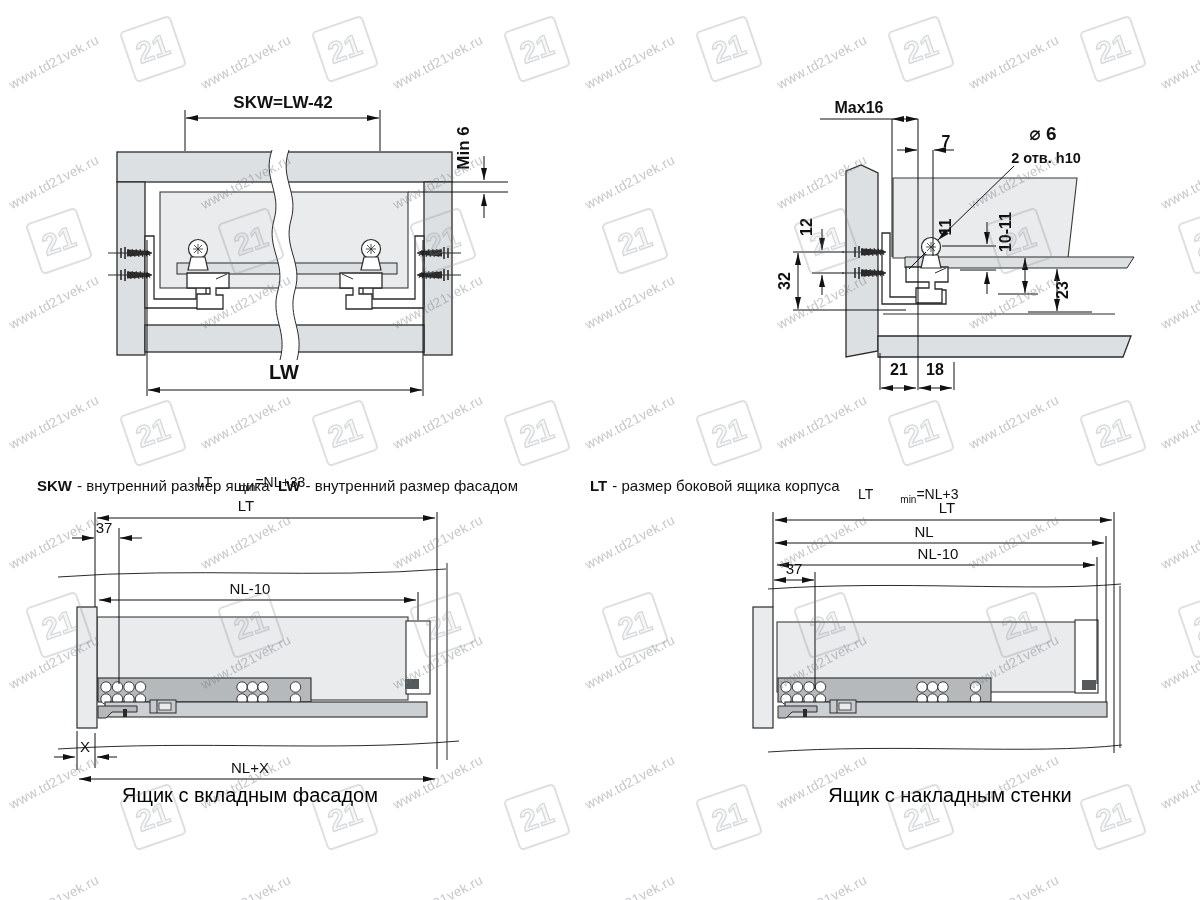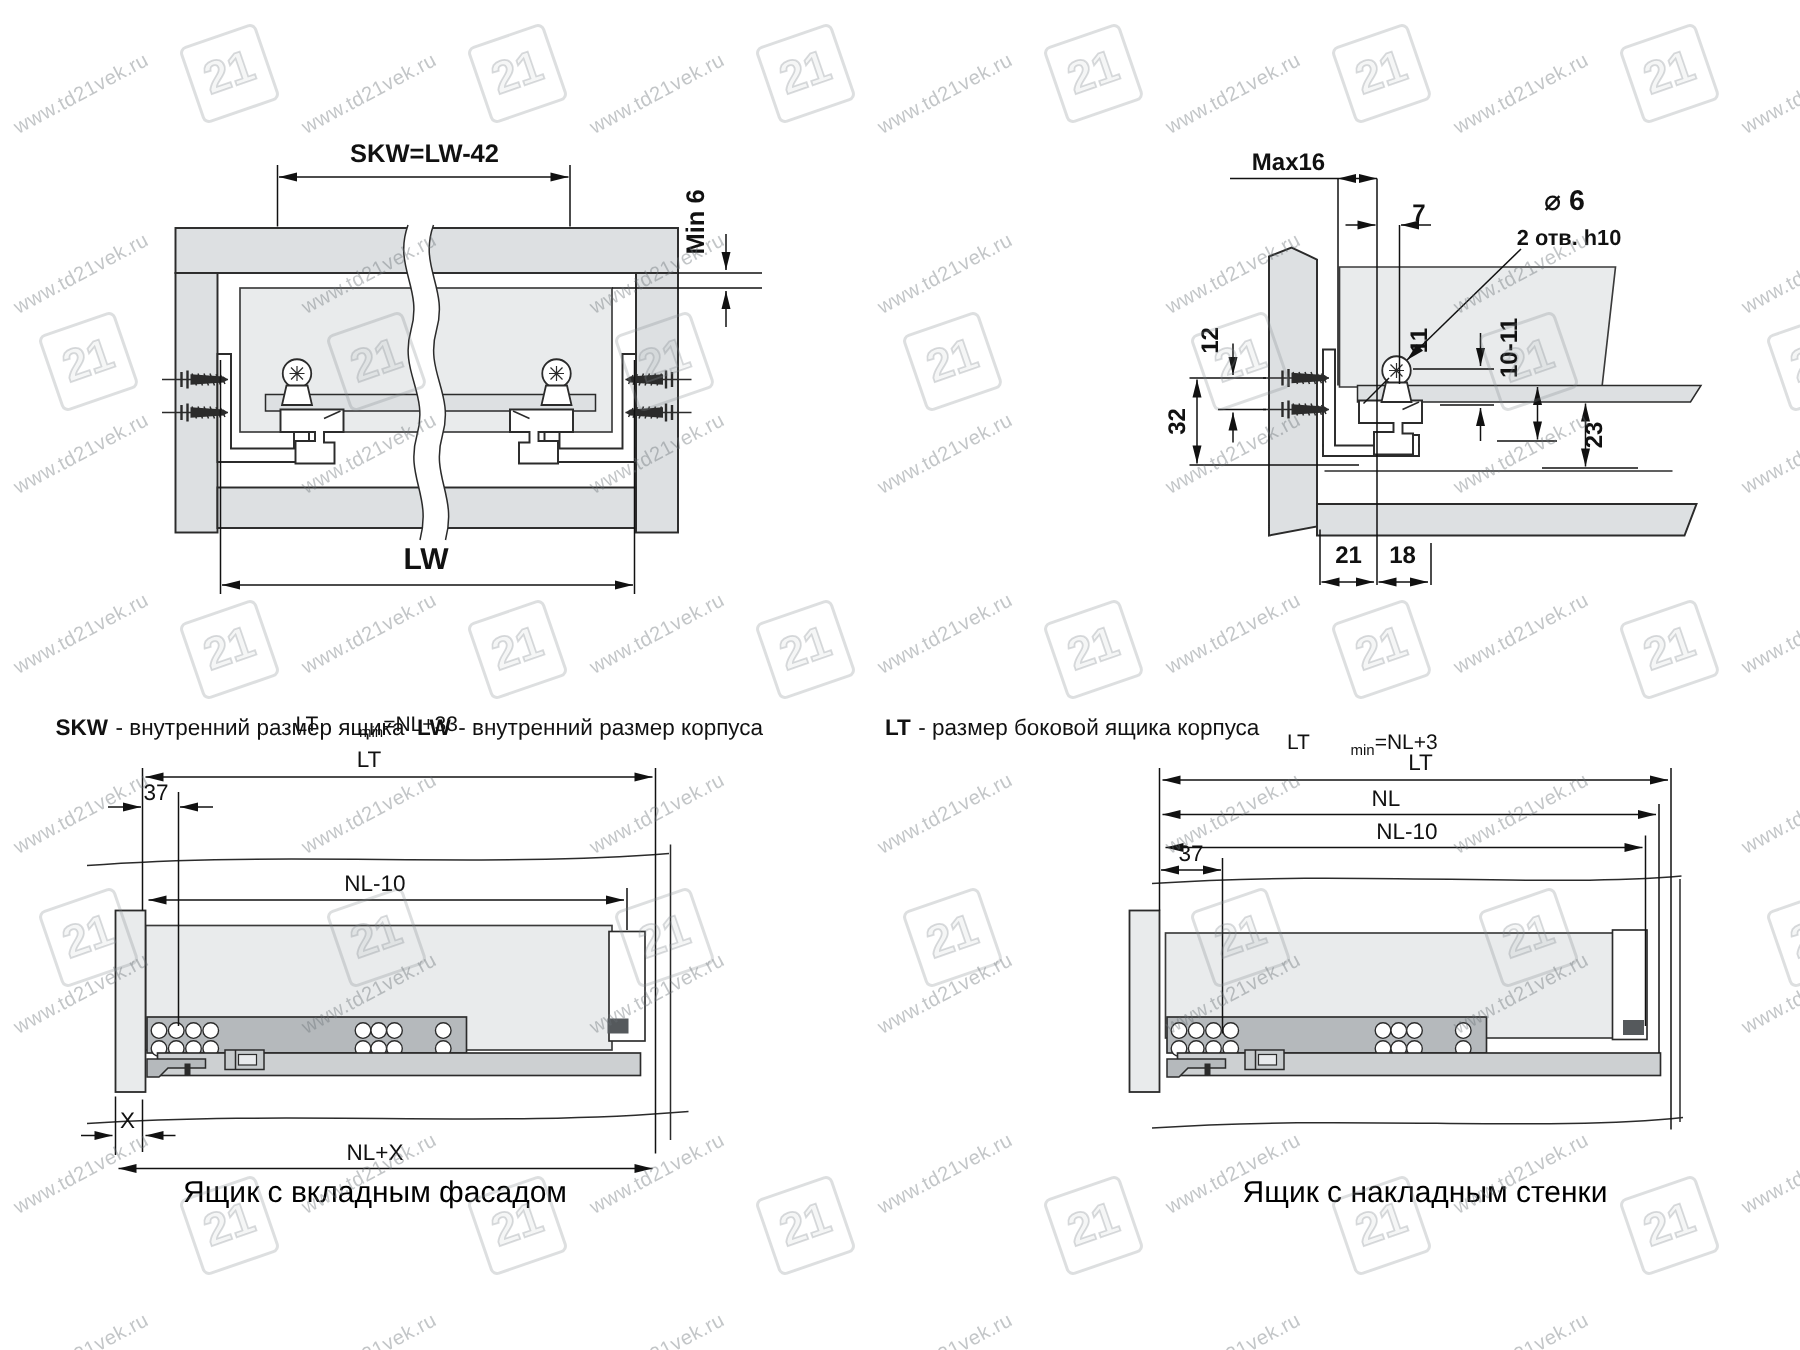--- a/index.html
+++ b/index.html
@@ -245,21 +245,21 @@
       <line x1="774" y1="580" x2="814" y2="580" marker-start="url(#as)" marker-end="url(#ae)"></line>
     </g>
     <text x="947" y="513" text-anchor="middle" class="dimtxt">LT</text>
     <text x="924" y="537" text-anchor="middle" class="dimtxt">NL</text>
     <text x="938" y="559" text-anchor="middle" class="dimtxt">NL-10</text>
     <text x="794" y="574" text-anchor="middle" class="dimtxt">37</text>
   </g>
 </svg>
 
   <span class="legend-item" style="left:37px"><b>SKW</b><span>- внутренний размер ящика</span></span>
-  <span class="legend-item" style="left:278px"><b>LW</b><span>- внутренний размер корпуса</span></span>
+  <span class="legend-item" style="left:278px"><b>LW</b><span>- внутренний размер фасадом</span></span>
   <span class="legend-item" style="left:590px"><b>LT</b><span>- размер боковой ящика корпуса</span></span>
 
   <div class="formula" style="left:197px;top:474px">
     <span>LT</span><sub>min</sub><span>=NL+33</span>
   </div>
   <div class="formula" style="left:858px;top:486px">
     <span>LT</span><sub>min</sub><span>=NL+3</span>
   </div>
 
   <div class="caption" style="left:250px;top:784px">Ящик с вкладным фасадом</div>

